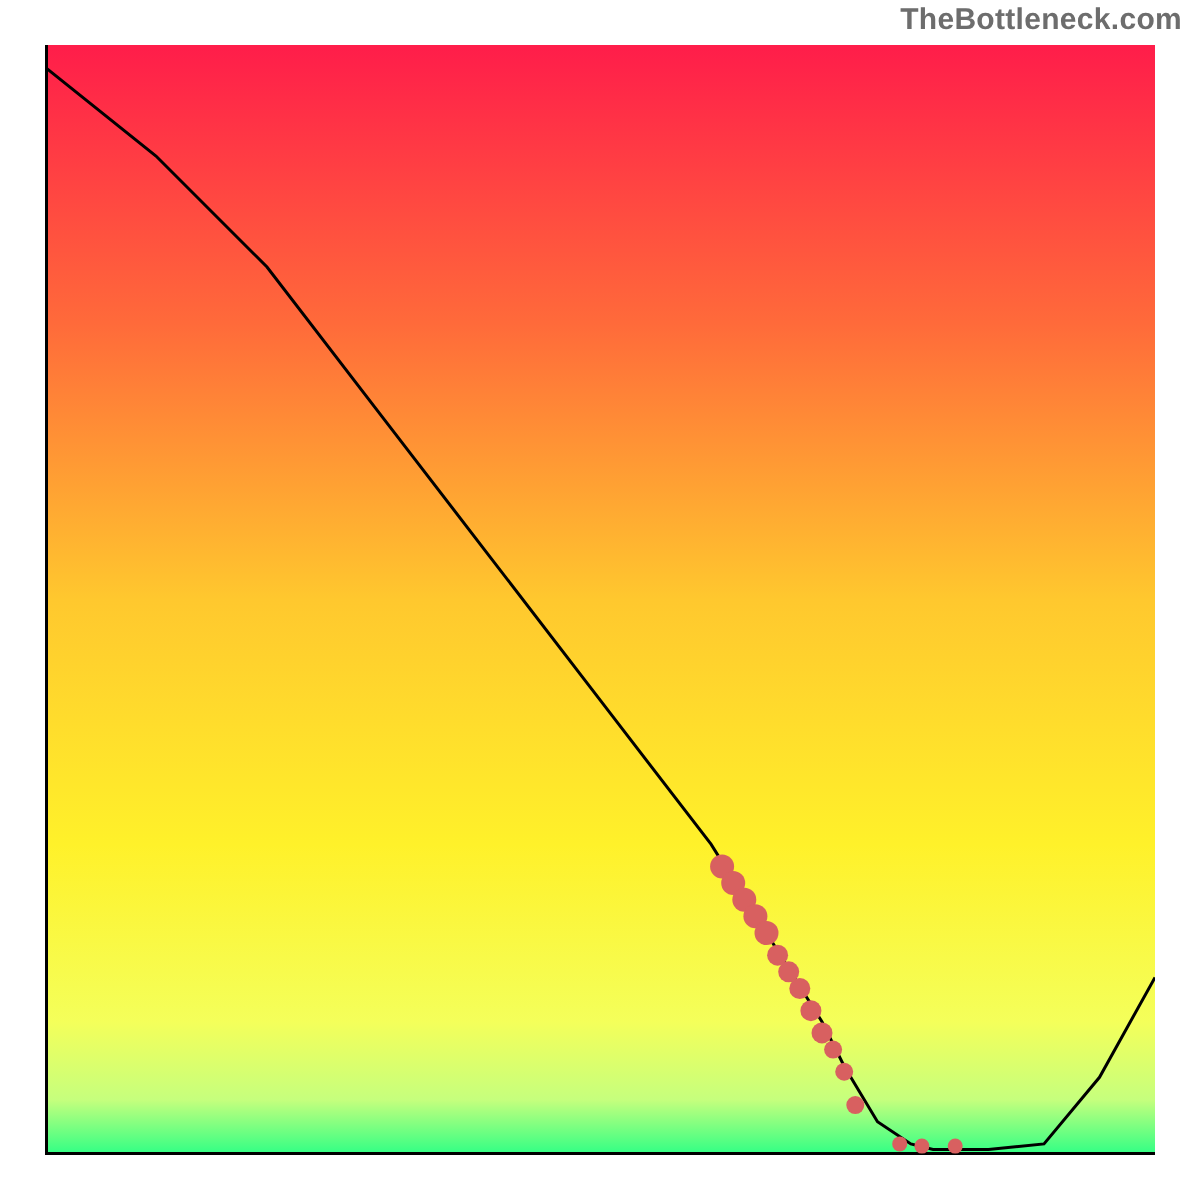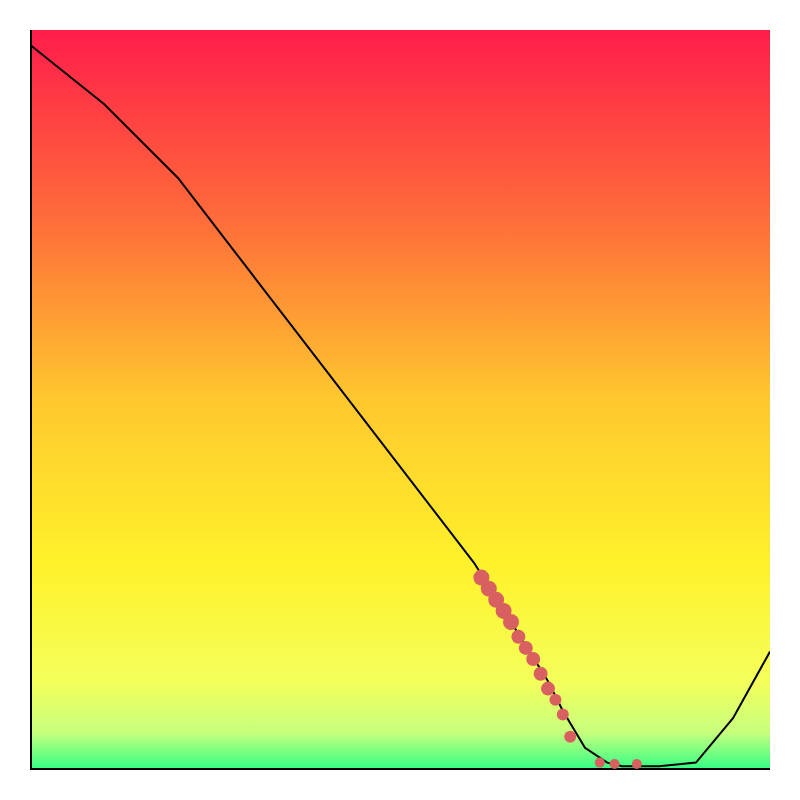--- a/index.html
+++ b/index.html
@@ -37,20 +37,21 @@
     display: block;
     width: 100%;
     height: 100%;
   }
 </style>
 </head>
 <body>
 
 <div class="frame">
 
+  <div class="watermark">TheBottleneck.com</div>
 
   <div class="plot-area">
     <svg id="chart-svg" viewBox="0 0 740 740" preserveAspectRatio="none">
       <defs>
         <linearGradient id="bg-grad" x1="0" y1="0" x2="0" y2="1">
             <stop offset="0%" stop-color="#ff1d4a"></stop>
             <stop offset="25%" stop-color="#ff6a3a"></stop>
             <stop offset="50%" stop-color="#ffc82e"></stop>
             <stop offset="72%" stop-color="#fff12a"></stop>
             <stop offset="88%" stop-color="#f4ff5a"></stop>

